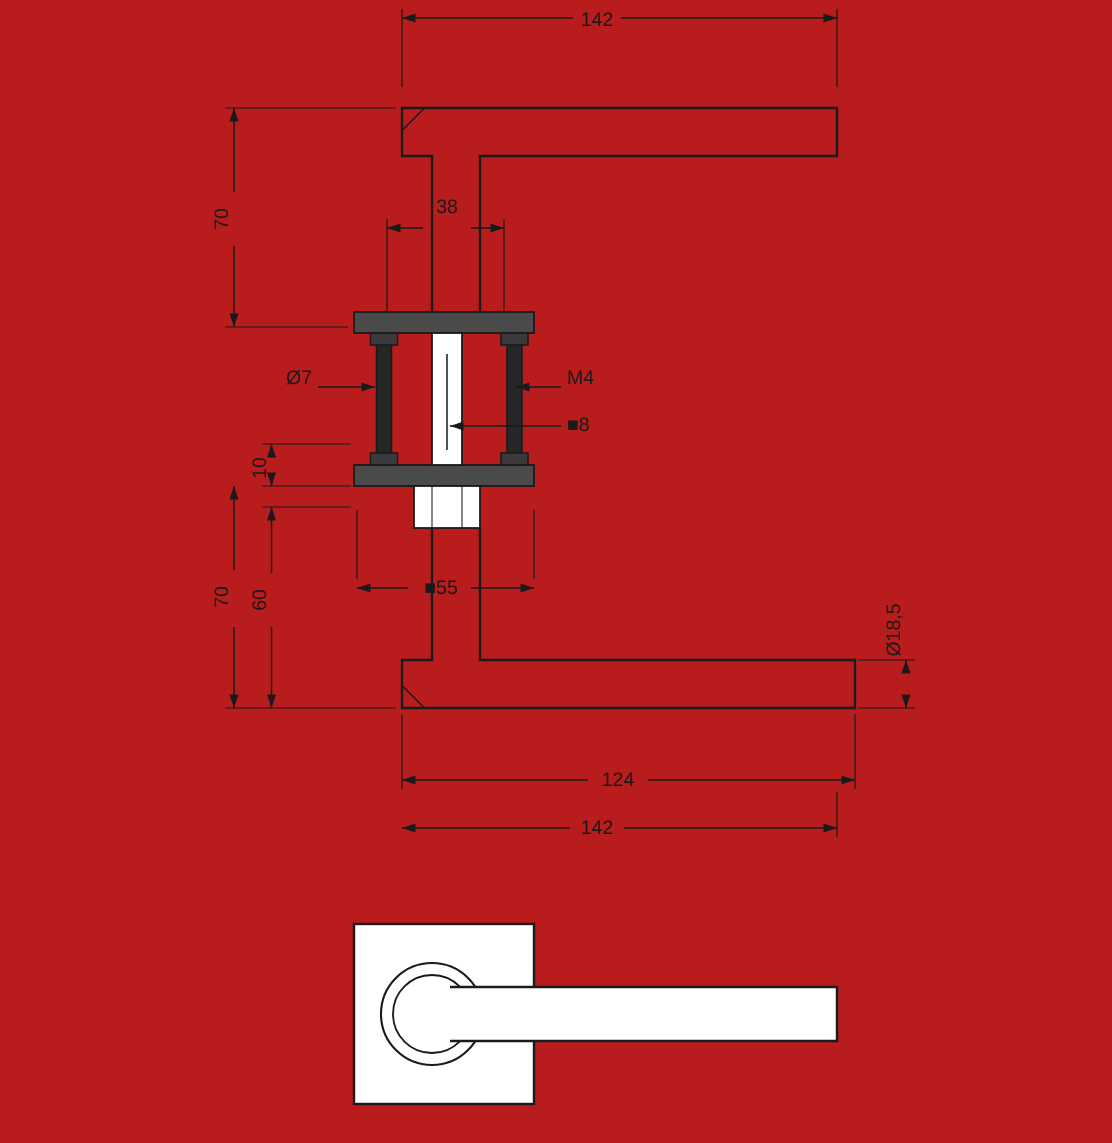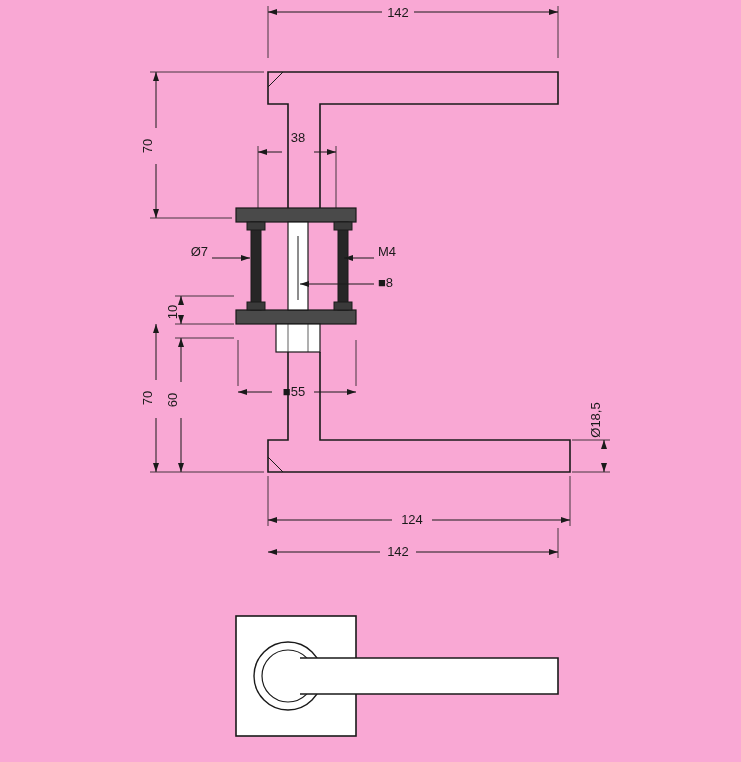--- a/index.html
+++ b/index.html
@@ -7,21 +7,21 @@
     padding: 0;
     background: #ffffff;
   }
   body {
     font-family: "Liberation Sans", sans-serif;
   }
   #stage {
     position: relative;
     width: 741px;
     height: 762px;
-    background: #f9a8d4;
+    background: #b91c1c;
     overflow: hidden;
   }
   #stage svg {
     position: absolute;
     top: 0;
     left: 0;
   }
   text {
     font-family: "Liberation Sans", sans-serif;
     font-size: 13px;

